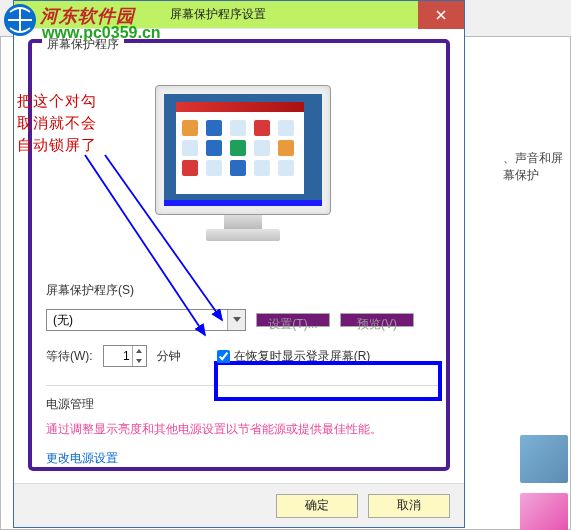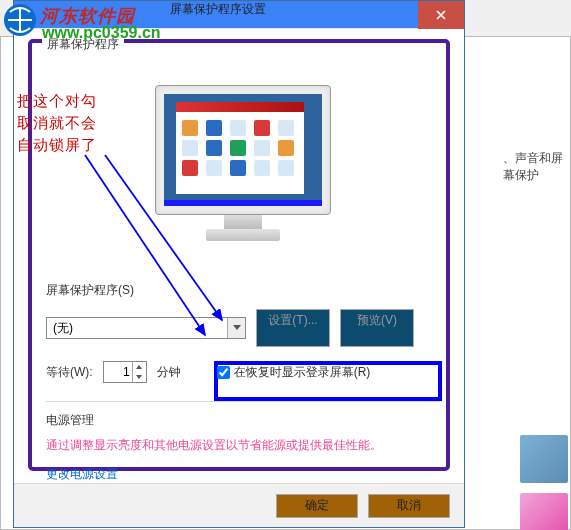--- a/index.html
+++ b/index.html
@@ -9,21 +9,21 @@
 .bg-text { position: absolute; left: 502px; top: 113px; font-size: 12px; color: #444; }
 .thumb1 { position: absolute; right: 2px; top: 398px; width: 48px; height: 48px; background: linear-gradient(135deg,#7cb1d6,#5d8cb3); border-radius: 2px; }
 .thumb2 { position: absolute; right: 2px; top: 456px; width: 48px; height: 48px; background: linear-gradient(135deg,#f2a6d9,#e44aaa); border-radius: 2px; }
 
 .logo { position: absolute; left: 2px; top: 2px; width: 320px; height: 40px; z-index: 50; }
 .logo-ico { position: absolute; left: 0; top: 0; width: 36px; height: 36px; }
 .logo-text { position: absolute; left: 38px; top: 2px; font-size: 18px; font-weight: bold; color: #c02828; font-style: italic; letter-spacing: 1px; }
 .logo-url { position: absolute; left: 40px; top: 22px; font-size: 16px; color: #1fa51f; font-weight:bold; }
 
 .dialog { position: absolute; left: 13px; top: 0px; width: 452px; height: 528px; background: #fff; border: 1px solid #3a6ea5; z-index: 20; }
-.titlebar { height: 28px; background: #3b82f6; border-bottom: 1px solid #e6e6e6; display: flex; align-items: flex-start; }
+.titlebar { height: 28px; background: #bef264; border-bottom: 1px solid #e6e6e6; display: flex; align-items: center; }
 .titlebar-title { flex: 1; margin-left: 156px; font-size: 12px; color: #222; }
 .close-btn { width: 46px; height: 28px; background: #c94f44; color: #fff; display: flex; align-items: center; justify-content: center; cursor: pointer; }
 .close-btn svg { width: 10px; height: 10px; }
 
 .page { padding: 10px 14px 52px 14px; height: calc(100% - 28px); position: relative; }
 .groupbox { border: 4px solid #4c1d95; border-radius: 5px; padding: 38px 6px 14px 14px; position: relative; height: 432px;}
 .group-legend { position: absolute; left: 10px; top: -7px; background: #fff; padding: 0 5px; font-size: 12px; color: #333; }
 
 .monitor-wrap { display: flex; justify-content: center; margin-top: 4px; }
 .monitor { width: 176px; height: 165px; background: transparent; position: relative; }
@@ -32,34 +32,34 @@
 .screen-inner { position: absolute; left: 12px; top: 8px; width: 128px; height: 92px; background: #fff; }
 .taskbar { position: absolute; left: 0; right: 0; bottom: 0; height: 6px; background: #1b1bff; }
 .stand { width: 38px; height: 14px; background: linear-gradient(#ddd,#bbb); margin: 0 auto; }
 .base { width: 74px; height: 12px; background: linear-gradient(#e4e4e4,#c2c2c2); margin: 0 auto; border-radius: 2px; }
 
 .label12 { font-size: 12px; color: #333; }
 .row { display: flex; align-items: center; margin-top: 10px; gap: 10px; }
 
 .select { position:relative; width: 200px; height: 22px; border: 1px solid #888; background: #fff; font-size: 12px; padding: 2px 22px 2px 6px; }
 .select-arrow{position:absolute;right:0;top:0;height:100%;width:18px;border-left:1px solid #aaa;background:#eee;display:flex;align-items:center;justify-content:center}
-.btn { min-width: 74px; height: 38px; border: 1px solid #a8a8a8; background: #0c4a6e; font-size: 12px; color: #555; text-align: center; line-height: 20px; }
+.btn { min-width: 74px; height: 14px; border: 1px solid #a8a8a8; background: #701a75; font-size: 12px; color: #555; text-align: center; line-height: 20px; }
 .btn.disabled { color: #999; }
 .spin { width: 44px; height: 22px; border: 1px solid #888; font-size: 12px; text-align: right; padding-right: 16px; line-height: 20px; position: relative; background: #fff; }
 .spin-arrows{position:absolute;right:0;top:0;height:100%;width:14px;border-left:1px solid #aaa;}
 .spin-arrows div{height:50%;display:flex;align-items:center;justify-content:center}
 
 .highlight { position: absolute; border: 4px solid #0000ff; }
 .chk { width: 13px; height: 13px; transform: scale(1.0); }
 
 .sep { border-top: 1px solid #d8d8d8; margin-top: 18px; }
 .link { color: #0066cc; font-size: 12px; cursor: pointer; display:inline-block; margin-top: 12px; }
 
 .footer { position: absolute; left: 0; right: 0; bottom: 0; height: 44px; background: #f1f1f1; border-top: 1px solid #ddd; display: flex; justify-content: flex-end; align-items: center; gap: 10px; padding-right: 14px; }
-.footer .btn { min-width: 82px; height: 24px; background: #a16207; color:#222;}
+.footer .btn { min-width: 82px; height: 24px; background: #fef9c3; color:#222;}
 
 .anno { position: absolute; left: 17px; top: 90px; color: #cf0000; font-size: 15px; line-height: 22px; z-index: 60; letter-spacing: 1px; }
 .arrow-svg { position: absolute; z-index: 55; pointer-events: none; }
 
 .mini-icons{display:grid;grid-template-columns:repeat(5,1fr);gap:4px;padding:6px}
 .mi{width:16px;height:16px;background:#d6e7f5;border-radius:2px}
 .mx1{background:#e89a3c}.mx2{background:#d73838}.mx3{background:#2a6cc2}.mx4{background:#1fa05a}
 </style>
 </head>
 <body>

